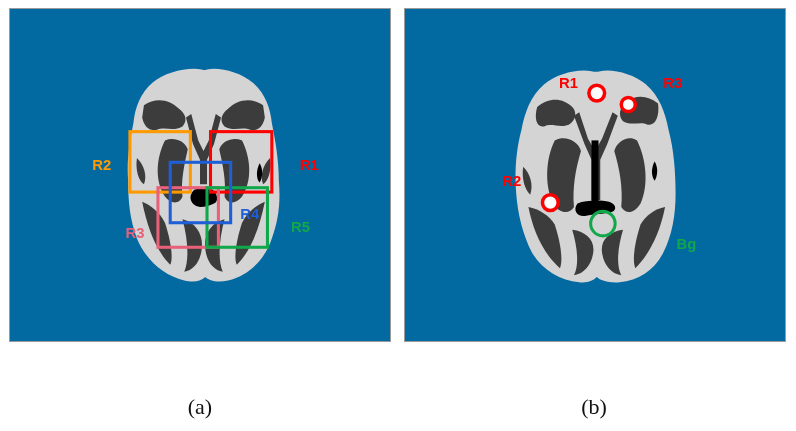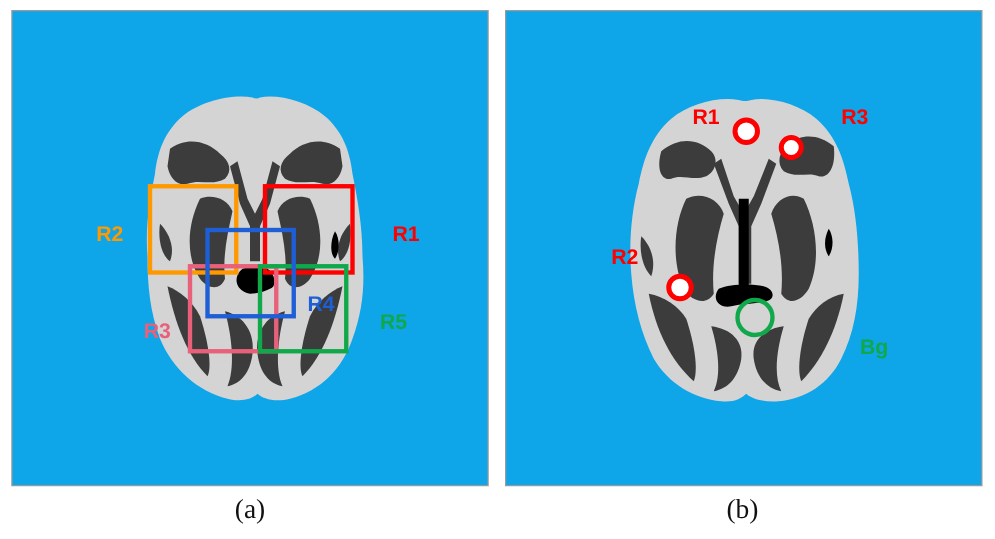--- a/index.html
+++ b/index.html
@@ -1,17 +1,17 @@
 <!DOCTYPE html>
 <html><head>
 <meta charset="utf-8">
 <style>
   html, body { margin: 0; padding: 0; background: #ffffff; }
   body { width: 796px; height: 431px; position: relative; overflow: hidden; font-family: "Liberation Sans", sans-serif; }
-  .panel { position: absolute; top: 9px; width: 380px; height: 379px; background: #0ea5e9; box-shadow: 0 0 0 1px #9a9a9a; }
+  .panel { position: absolute; top: 9px; width: 380px; height: 332px; background: #0369a1; box-shadow: 0 0 0 1px #9a9a9a; }
   .panel svg { position: absolute; left: 0; top: 0; width: 100%; height: 100%; }
   #panel-a { left: 10px; }
   #panel-b { left: 405px; }
   .caption { position: absolute; top: 394px; font-family: "Liberation Serif", "DejaVu Serif", serif; font-size: 22px; color: #111; width: 60px; text-align: center; }
   #caption-a { left: 170px; }
   #caption-b { left: 564px; }
   .lbl { font-family: "Liberation Sans", sans-serif; font-weight: bold; font-size: 17px; }
 </style>
 </head>
 <body>

